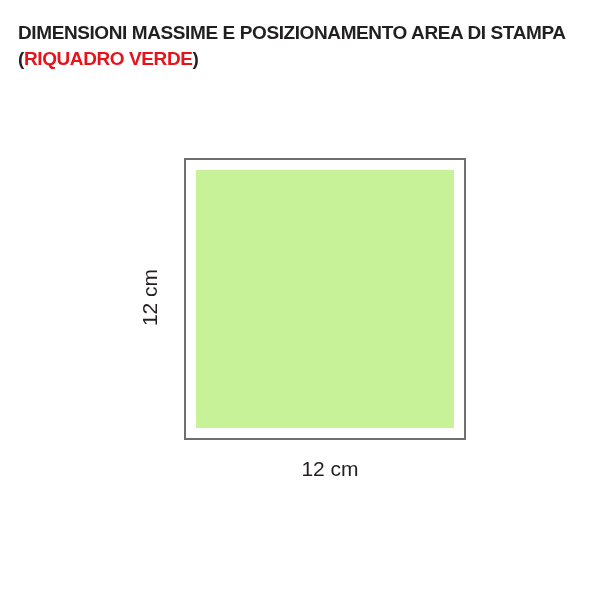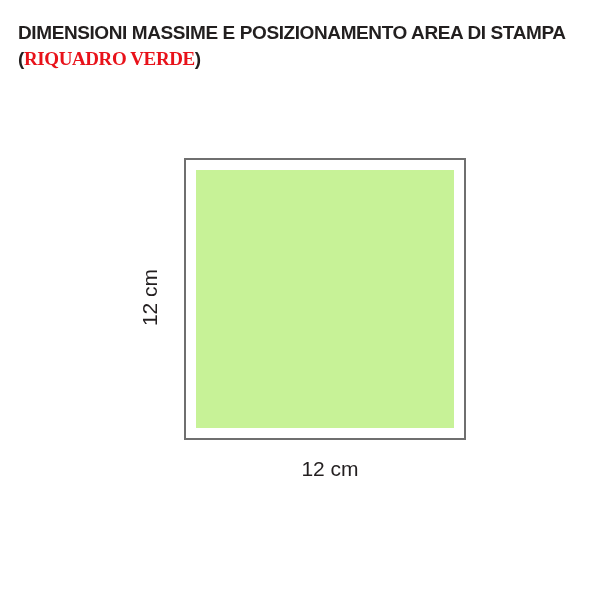--- a/index.html
+++ b/index.html
@@ -26,21 +26,21 @@
     position: absolute;
     left: 18px; top: 20px;
     width: 572px;
     font-weight: bold;
     font-size: 19px;
     line-height: 26px;
     letter-spacing: -0.4px;
     color: var(--title-text);
     white-space: nowrap;
   }
-  .title-line2 .red { color: var(--highlight-red); font-family: Liberation Serif, serif; }
+  .title-line2 .red { color: var(--highlight-red); }
   .frame {
     position: absolute;
     left: 184px; top: 158px;
     width: 282px; height: 282px;
     border: 2px solid var(--frame-border);
     background: var(--page-bg);
     padding: 10px;
   }
   .green-square {
     width: 258px; height: 258px;

